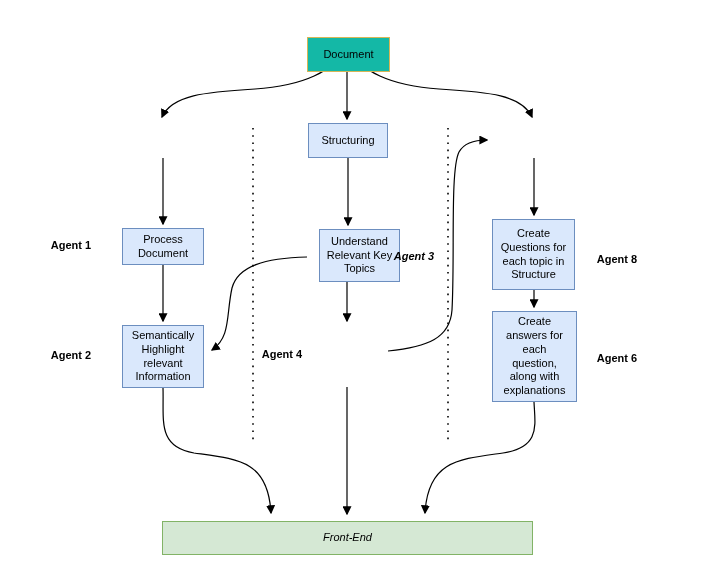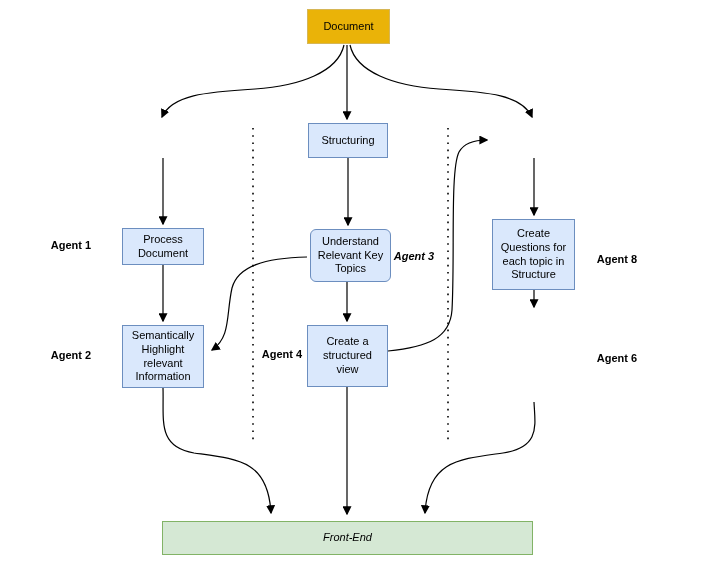--- a/index.html
+++ b/index.html
@@ -16,21 +16,21 @@
     box-sizing:border-box;
     display:flex; align-items:center; justify-content:center;
     text-align:center;
     background:#dae8fc;
     border:1px solid #6c8ebf;
     color:#000000;
     font-size:11px;
     line-height:1.25;
     padding:2px 5px;
   }
-  .node--document { background:#eab308; border-color:#d6b656; }
+  .node--document { background:#14b8a6; border-color:#d6b656;margin-top:28px; }
   .node--frontend { background:#d5e8d4; border-color:#82b366; }
   .node--narrow { padding:2px 8px; }
   .agent-label {
     position:absolute;
     transform:translate(-50%,-50%);
     font-size:11px;
     font-weight:bold;
     color:#000000;
     white-space:nowrap;
   }
@@ -72,28 +72,28 @@
   </svg>
 
   <div class="node node--document" style="left:307px; top:9px; width:83px; height:35px;">Document</div>
 
 
   <div class="node" style="left:308px; top:123px; width:80px; height:35px;">Structuring</div>
 
 
   <div class="node" style="left:122px; top:228px; width:82px; height:37px;">Process Document</div>
 
-  <div class="node" style="left:310px; top:229px; width:81px; height:53px;border-radius:6px;">Understand Relevant Key Topics</div>
+  <div class="node" style="left:319px; top:229px; width:81px; height:53px;">Understand Relevant Key Topics</div>
 
   <div class="node" style="left:492px; top:219px; width:83px; height:71px;">Create Questions for each topic in Structure</div>
 
   <div class="node" style="left:122px; top:325px; width:82px; height:63px;">Semantically Highlight relevant Information</div>
 
-  <div class="node" style="left:307px; top:325px; width:81px; height:62px;">Create a structured view</div>
 
+  <div class="node node--narrow" style="left:492px; top:311px; width:85px; height:91px;">Create answers for each question, along with explanations</div>
 
   <div class="node node--frontend" style="left:162px; top:521px; width:371px; height:34px;font-style:italic;">Front-End</div>
 
   <div class="agent-label" style="left:71px; top:245px;">Agent 1</div>
   <div class="agent-label" style="left:71px; top:355px;">Agent 2</div>
   <div class="agent-label" style="left:414px; top:256px;font-style:italic;">Agent 3</div>
   <div class="agent-label" style="left:282px; top:354px;">Agent 4</div>
   <div class="agent-label" style="left:617px; top:259px;">Agent 8</div>
   <div class="agent-label" style="left:617px; top:358px;">Agent 6</div>
 

